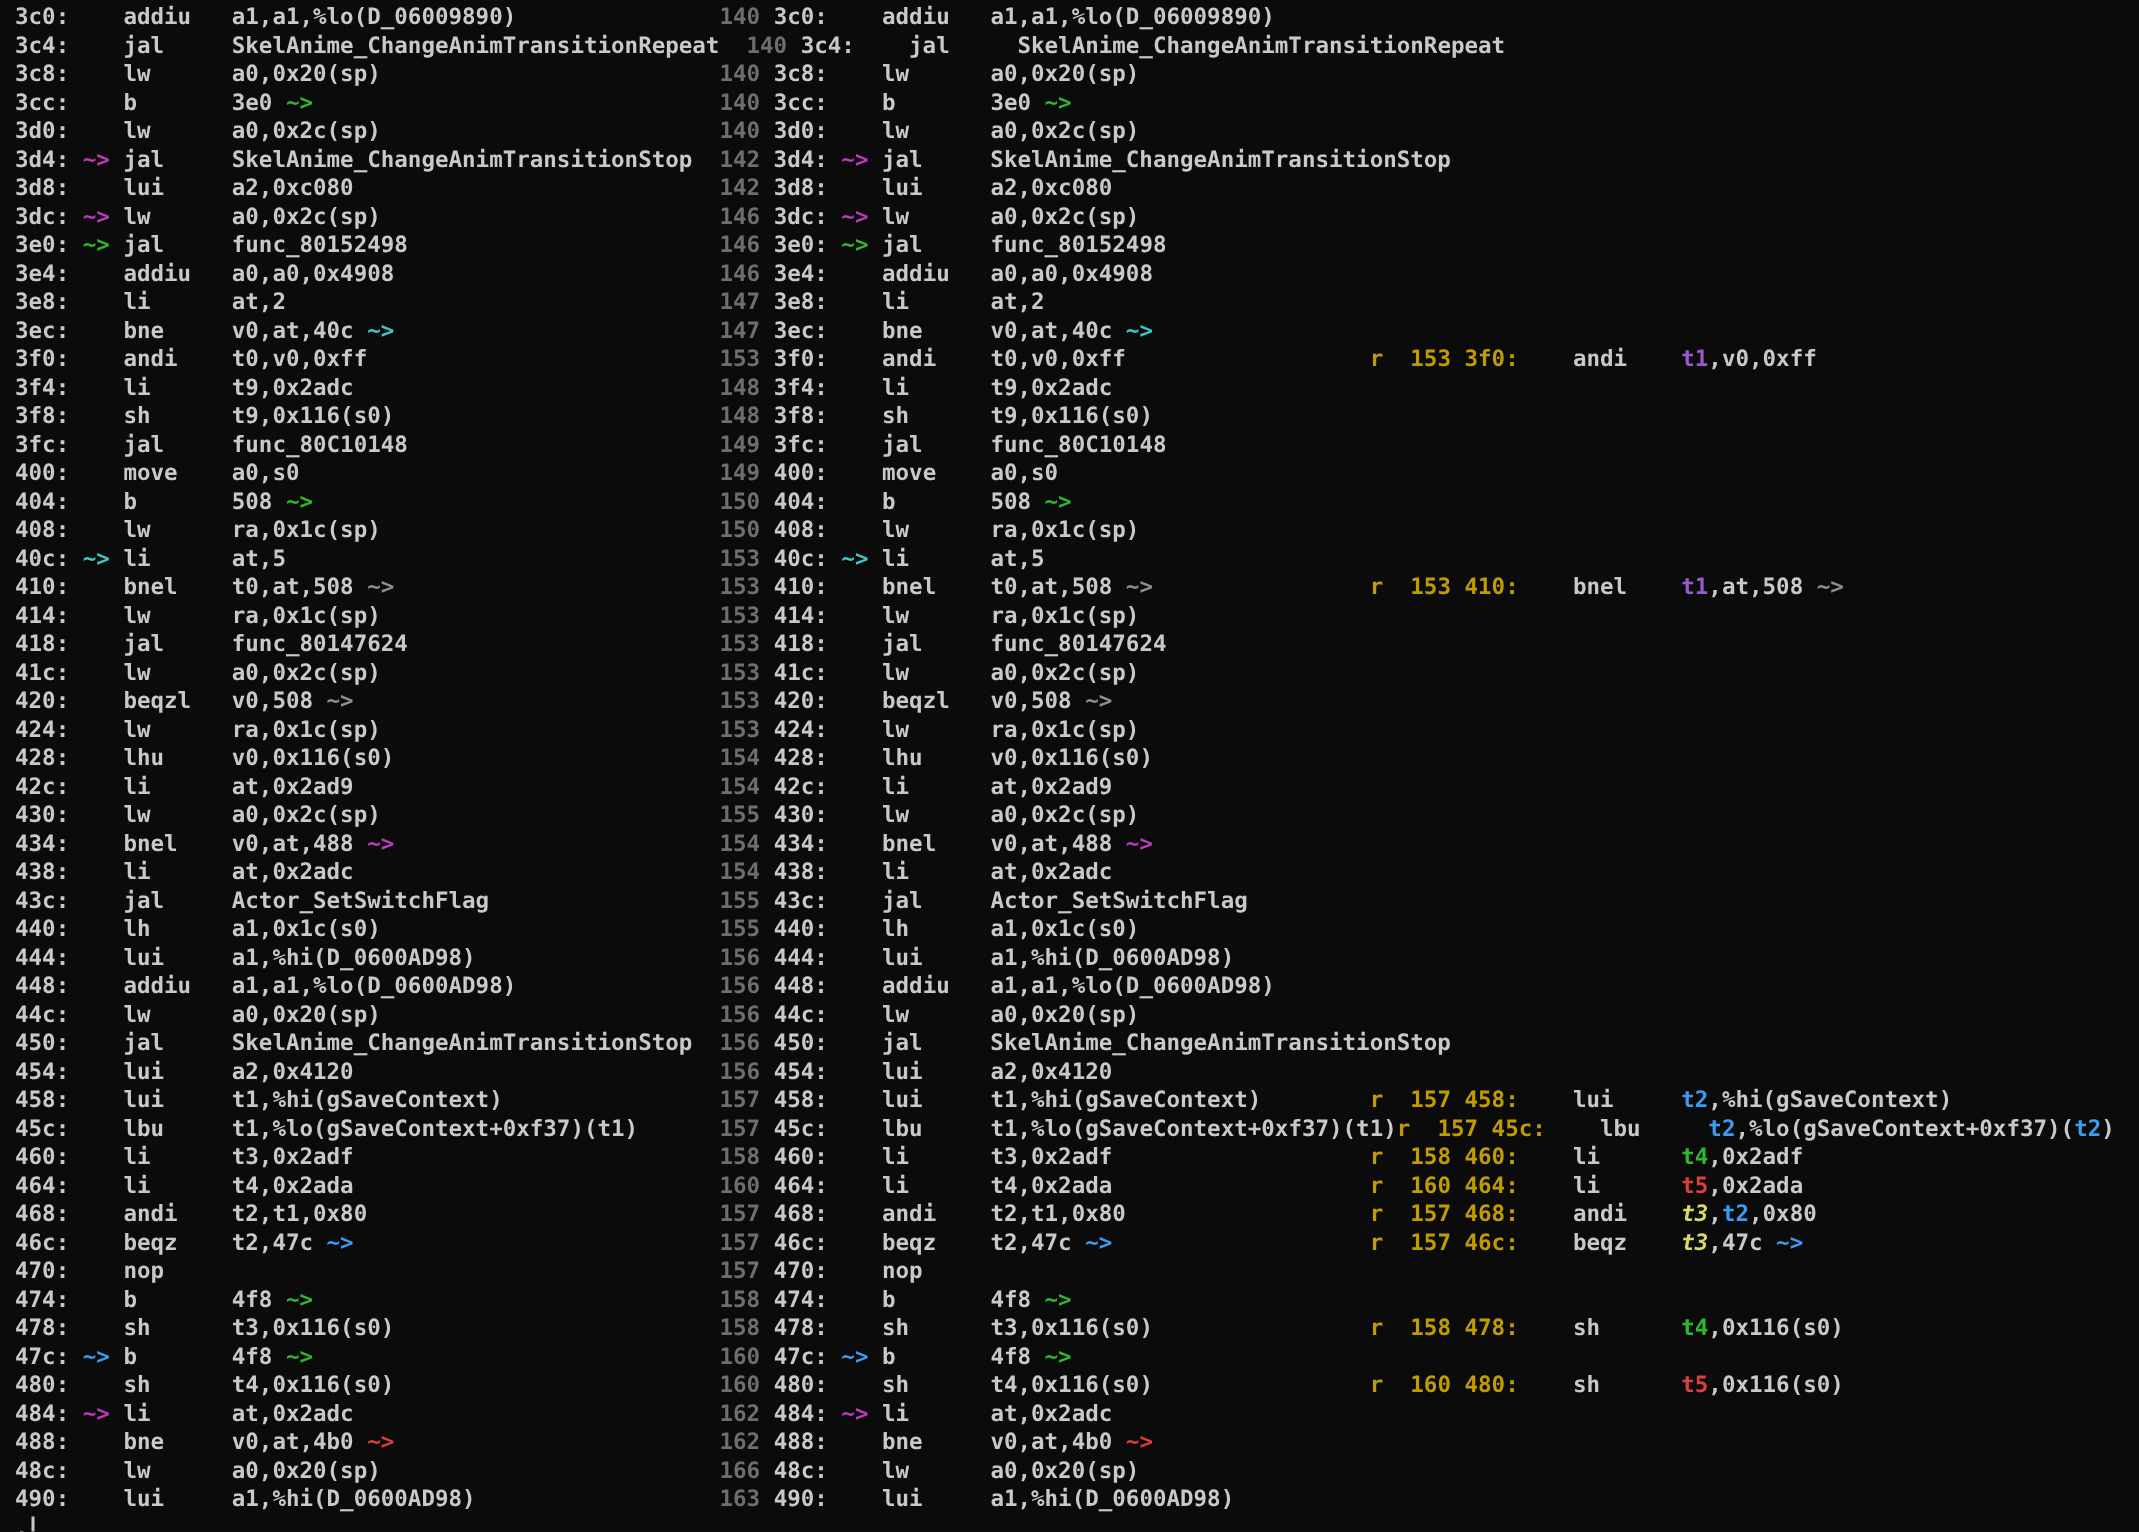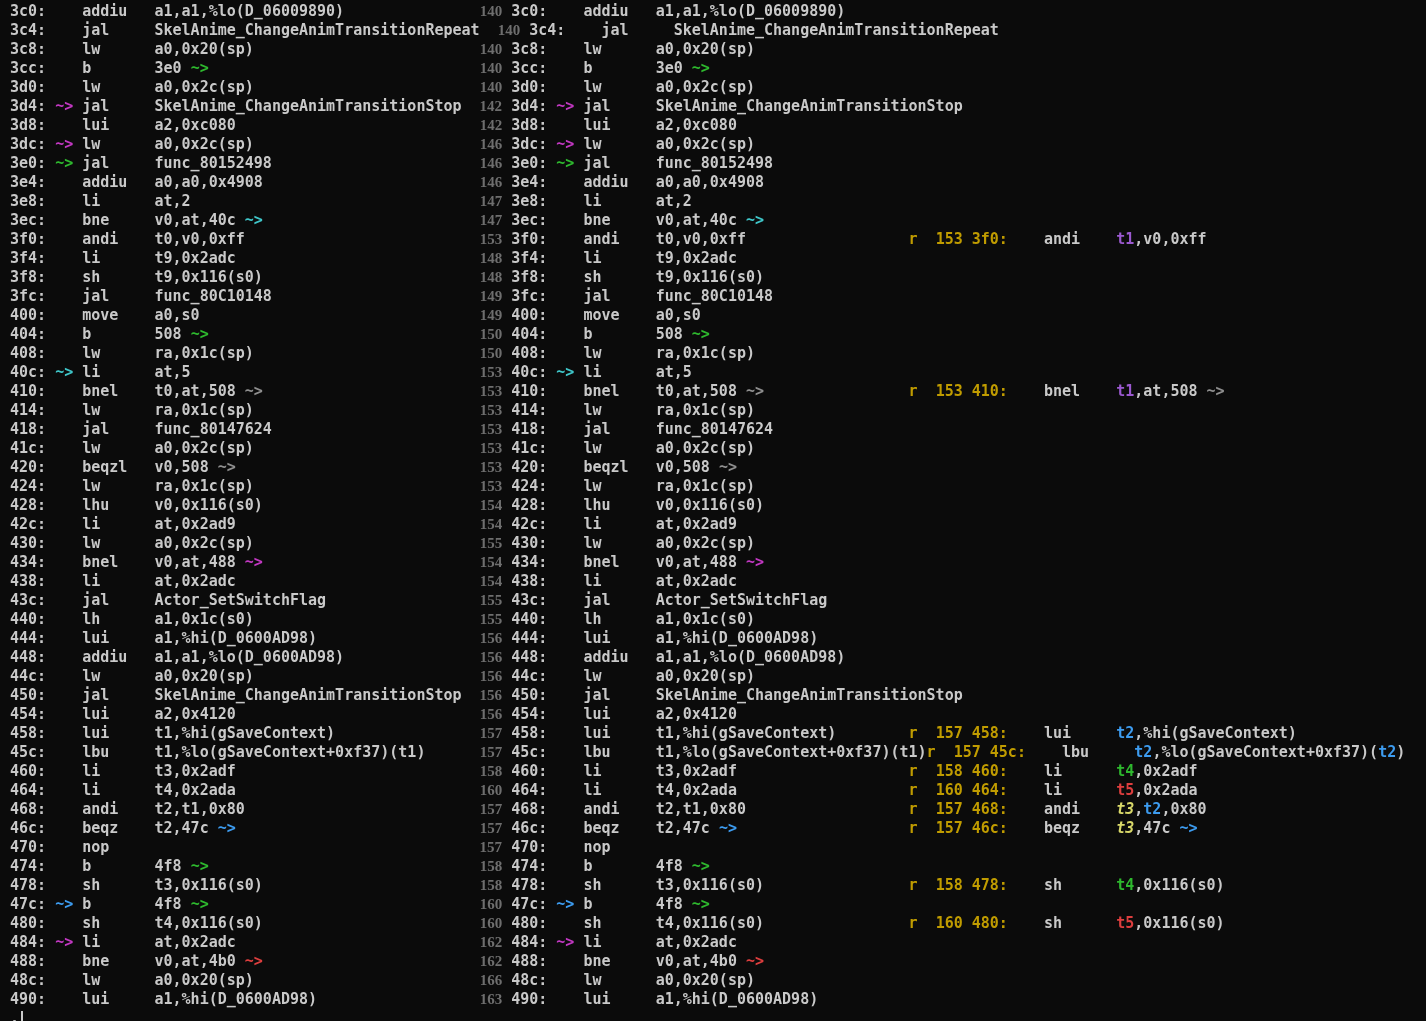--- a/index.html
+++ b/index.html
@@ -5,21 +5,21 @@
   html,body{margin:0;padding:0;background:var(--background,#0b0b0b);}
   body{width:1426px;height:1021px;overflow:hidden;}
   #terminal{
     font-family:"DejaVu Sans Mono",monospace;
     font-size:15px;line-height:19px;font-weight:bold;
     color:var(--foreground,#c9c9c9);
     white-space:pre;margin:0;padding:2px 0 0 10px;
   }
   .line{height:19px;}
   .c-fg{color:var(--foreground);}
-  .c-num{color:var(--line_number);font-family:Liberation Serif, serif;}
+  .c-num{color:var(--line_number);}
   .c-dim{color:var(--dim_arrow);}
   .c-gold{color:var(--gold);}
   .c-green{color:var(--green);}
   .c-cyan{color:var(--cyan);}
   .c-blue{color:var(--blue);}
   .c-magenta{color:var(--magenta);}
   .c-purple{color:var(--purple);margin-top:28px;}
   .c-yellow{color:var(--yellow);font-style:italic;}
   .c-red{color:var(--red);}
   .cursor{display:inline-block;width:2px;height:16px;background:var(--foreground,#c9c9c9);vertical-align:text-bottom;margin-left:2px;}

